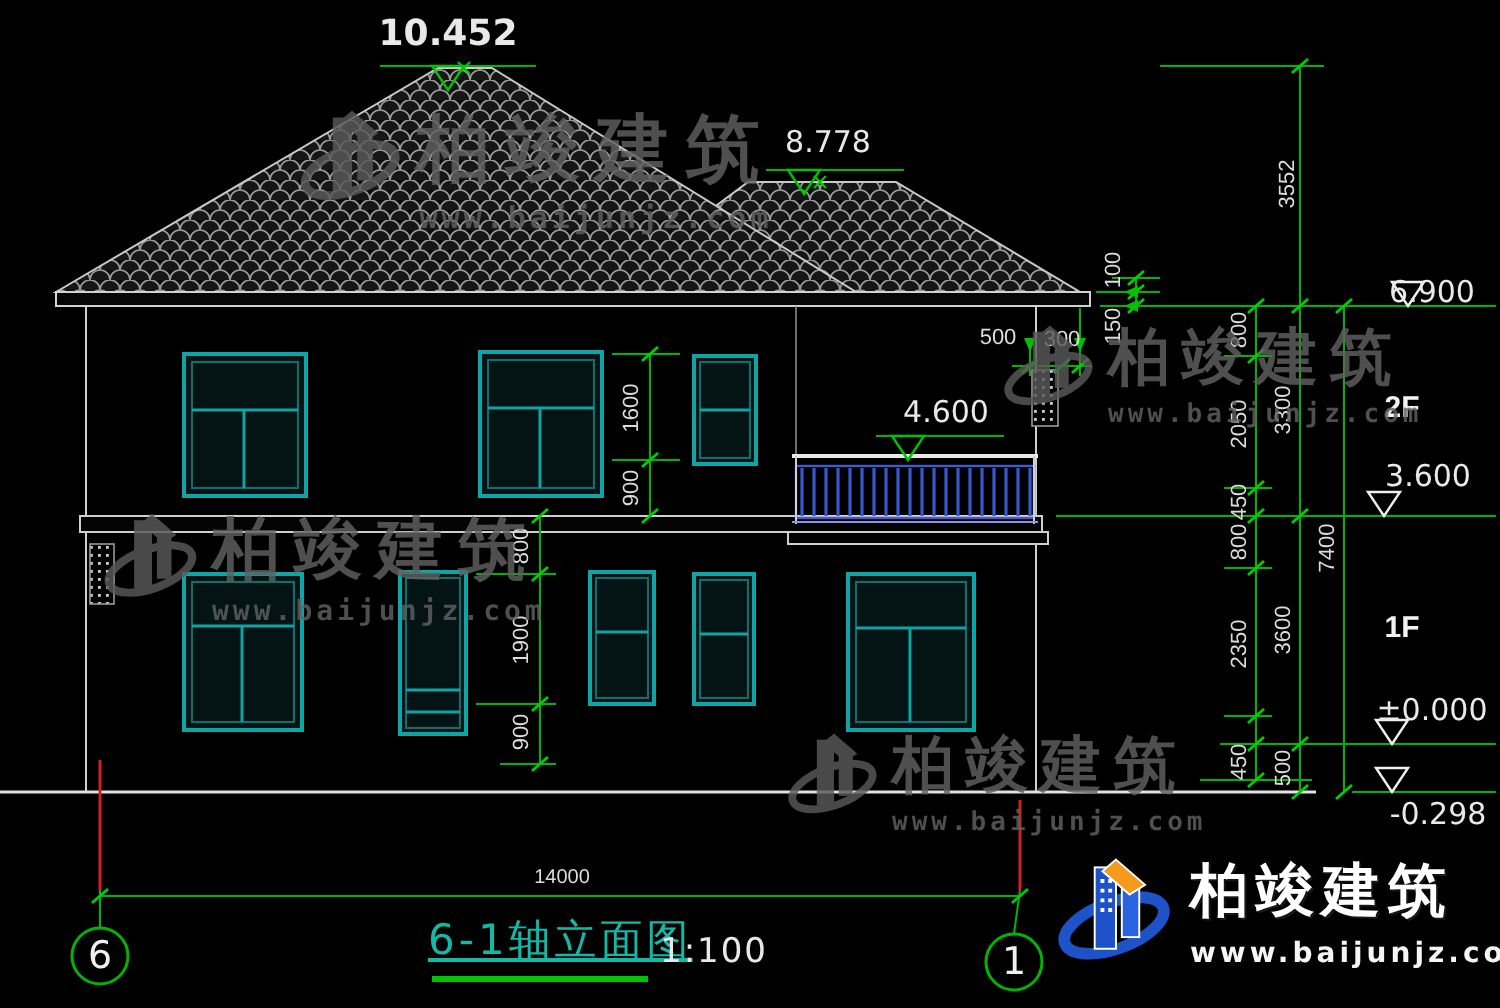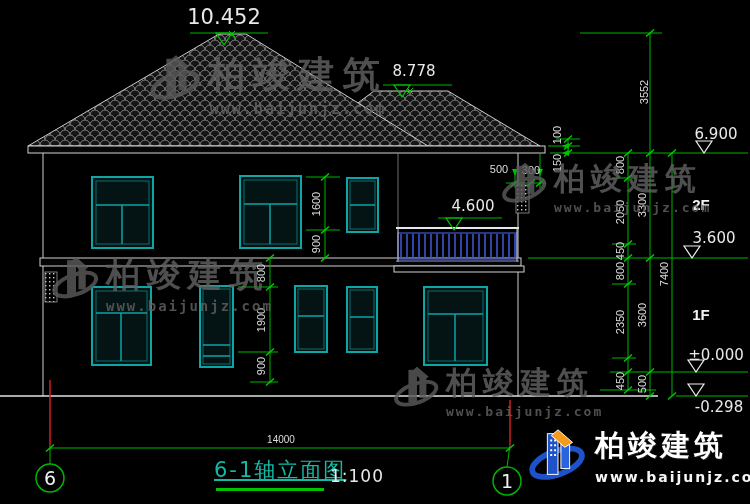--- a/index.html
+++ b/index.html
@@ -5,21 +5,21 @@
   html,body{margin:0;padding:0;background:#000;}
   #stage{position:relative;width:750px;height:504px;background:#000;overflow:hidden;
          font-family:"Liberation Sans",sans-serif;}
   #stage svg.linework{position:absolute;left:0;top:0;}
   
   .vd,.hd{position:absolute;color:#dcdcdc;font:11px "Liberation Sans",sans-serif;
           white-space:nowrap;transform:translate(-50%,-50%);}
   .vd{transform:translate(-50%,-50%) rotate(-90deg);}
   .ev{position:absolute;color:#e9e9e9;font:15px "DejaVu Sans",sans-serif;
       white-space:nowrap;transform:translate(-50%,-50%);}
-  .ev.big{font-size:21px;}
+  .ev.big{font-size:18px;font-weight:bold;}
   .flabel{position:absolute;color:#f2f2f2;font:bold 15px "Liberation Sans",sans-serif;
       transform:translate(-50%,-50%);}
   .bubble-num{position:absolute;color:#f0f0f0;font:19px "DejaVu Sans",sans-serif;
       transform:translate(-50%,-50%);}
   
   .title-cn{position:absolute;left:214px;top:456px;color:#14b8a6;
       font:21px "DejaVu Sans",sans-serif;letter-spacing:2px;white-space:nowrap;text-decoration:underline;}
   .title-underline{position:absolute;left:216px;top:488px;width:108px;height:3px;background:#00c400;}
   .title-scale{position:absolute;left:330px;top:466px;color:#e8e8e8;
       font:17px "DejaVu Sans",sans-serif;letter-spacing:1px;}
@@ -262,21 +262,21 @@
           <use href="#tri" transform="translate(704,153)"></use>
         <use href="#tri" transform="translate(692,258)"></use>
         <use href="#tri" transform="translate(696,372)"></use>
         <use href="#tri" transform="translate(696,396)"></use>
         </g>
     </g>
   </svg>
 
   <span class="ev big" style="left:224px;top:17px">10.452</span>
   <span class="ev" style="left:414px;top:71px">8.778</span>
-  <span class="ev" style="left:716px;top:134px">6.900</span>
+  <span class="ev" style="left:716px;top:146px">6.900</span>
   <span class="ev" style="left:473px;top:206px">4.600</span>
   <span class="ev" style="left:714px;top:238px">3.600</span>
   <span class="ev" style="left:716px;top:355px">±0.000</span>
   <span class="ev" style="left:719px;top:407px">-0.298</span>
 
   <span class="flabel" style="left:701px;top:204px">2F</span>
   <span class="flabel" style="left:701px;top:314px">1F</span>
 
   <span class="vd" style="left:644px;top:92px">3552</span>
   <span class="vd" style="left:620px;top:165px">800</span>

